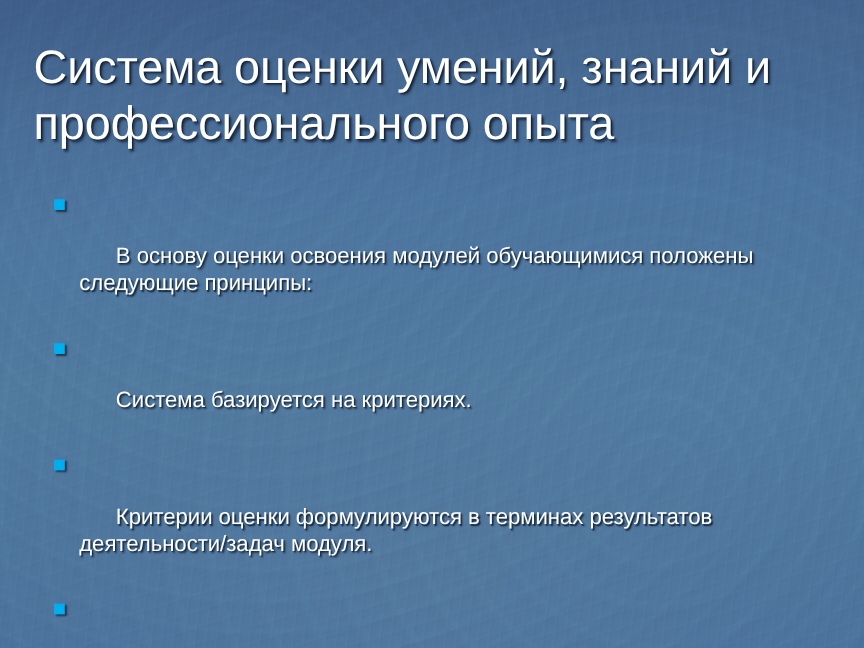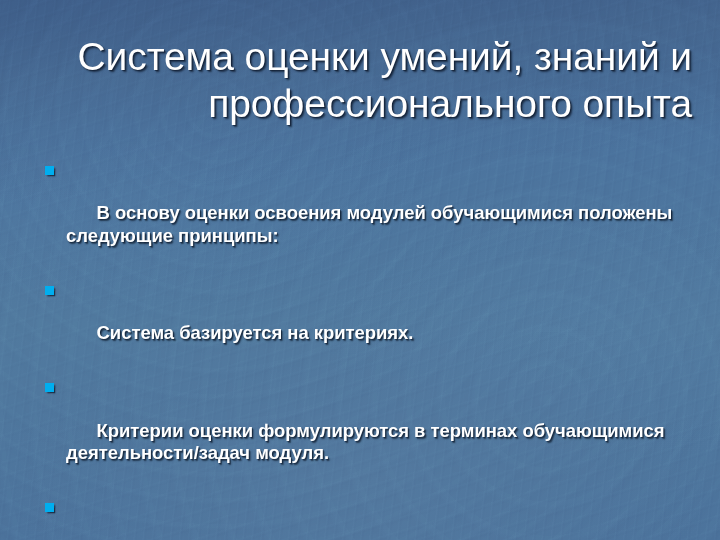--- a/index.html
+++ b/index.html
@@ -52,21 +52,21 @@
         rgba(0,0,0,.016) 9px, rgba(0,0,0,.016) 13px,
         rgba(255,255,255,0) 18px, rgba(255,255,255,0) 34px);
     mix-blend-mode: overlay;
   }
 
   #title {
     position: absolute;
     top: 33px;
     left: 28px;
     width: 664px;
-    text-align: right;
+    text-align: left;
     color: #ffffff;
     font-size: 39px;
     line-height: 47px;
     font-weight: normal;
     letter-spacing: -0.1px;
     text-shadow: 2px 2px 2px rgba(12,24,42,.72), 1px 1px 0 rgba(16,30,50,.55);
     white-space: pre-line;
   }
 
   #bullets {
@@ -77,21 +77,21 @@
   }
 
   .bullet-row {
     position: relative;
     display: block;
     padding-left: 22px;
     margin-bottom: 7px;
     color: #ffffff;
     font-size: 18.5px;
     line-height: 22.6px;
-    font-weight: bold;
+    font-weight: normal;
     letter-spacing: -0.05px;
     text-shadow: 1.6px 1.6px 1.6px rgba(12,24,42,.70), 1px 1px 0 rgba(16,30,50,.5);
     white-space: pre-wrap;
   }
 
   .bullet-marker {
     position: absolute;
     left: 1px;
     top: 9px;
     width: 9px;
@@ -116,21 +116,21 @@
       <span>В основу оценки освоения модулей обучающимися положены следующие принципы:</span>
     </div>
 
     <div class="bullet-row">
       <span class="bullet-marker"></span>
       <span>Система базируется на критериях.</span>
     </div>
 
     <div class="bullet-row">
       <span class="bullet-marker"></span>
-      <span>Критерии оценки формулируются в терминах обучающимися деятельности/задач модуля.</span>
+      <span>Критерии оценки формулируются в терминах результатов деятельности/задач модуля.</span>
     </div>
 
     <div class="bullet-row">
       <span class="bullet-marker"></span>
       <span>При оценке учитываются представленные свидетельства освоения компетенций обучающимся.</span>
     </div>
 
   </div>
 </div>
 

